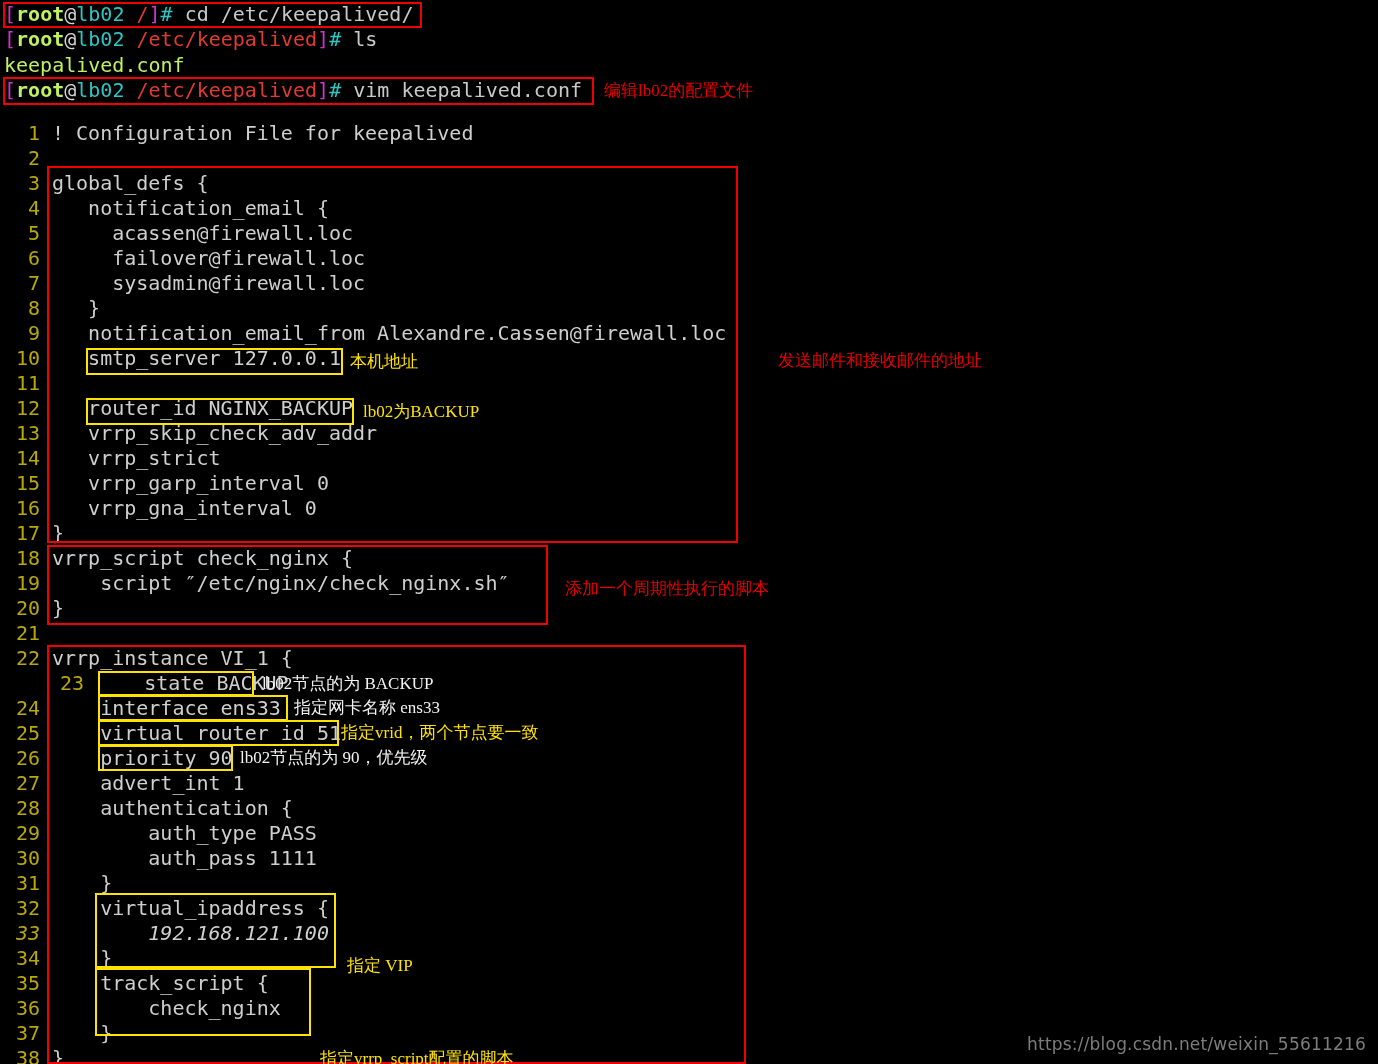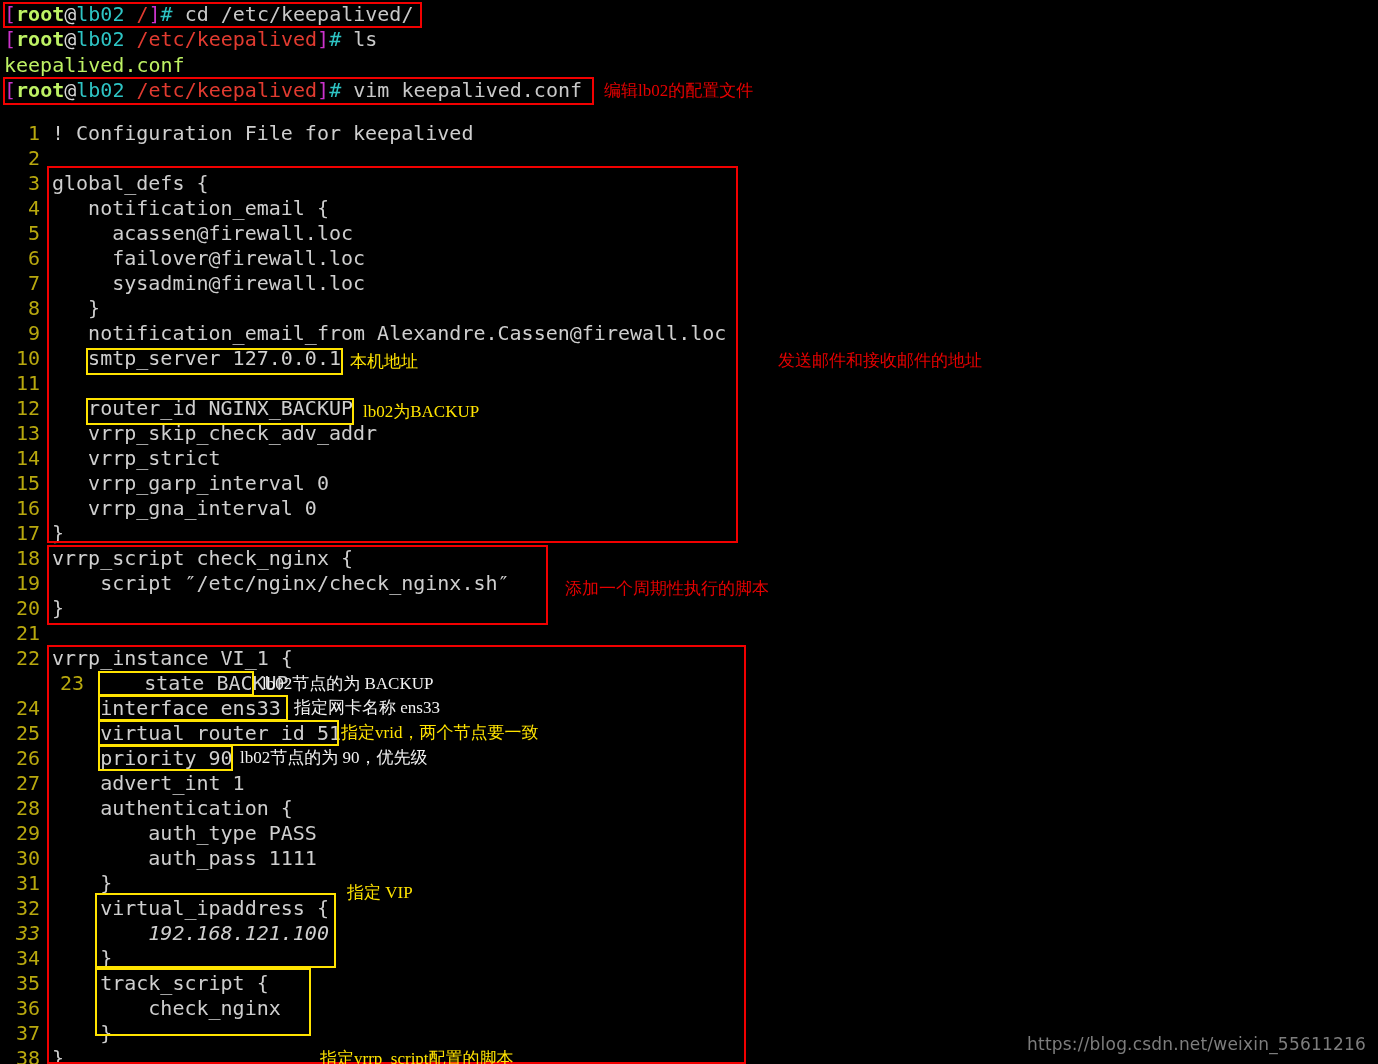--- a/index.html
+++ b/index.html
@@ -193,16 +193,16 @@
 <div class="ybox" style="left:95px; top:968px; width:216px; height:68px;"></div>
 
 <div class="anno anno-yellow" style="left:350px; top:352px;">本机地址</div>
 <div class="anno anno-yellow" style="left:363px; top:402px;">lb02为BACKUP</div>
 <div class="anno anno-red" style="left:778px; top:351px;">发送邮件和接收邮件的地址</div>
 <div class="anno anno-red" style="left:565px; top:579px;">添加一个周期性执行的脚本</div>
 <div class="anno anno-white" style="left:262px; top:674px;">lb02节点的为 BACKUP</div>
 <div class="anno anno-white" style="left:294px; top:698px;">指定网卡名称 ens33</div>
 <div class="anno anno-yellow" style="left:341px; top:723px;">指定vrid，两个节点要一致</div>
 <div class="anno anno-white" style="left:240px; top:748px;">lb02节点的为 90，优先级</div>
-<div class="anno anno-yellow" style="left:347px; top:883px;text-align:right;">指定 VIP</div>
+<div class="anno anno-yellow" style="left:347px; top:956px;text-align:right;">指定 VIP</div>
 <div class="anno anno-yellow" style="left:320px; top:1049px;">指定vrrp_script配置的脚本</div>
 
 <div id="watermark">https://blog.csdn.net/weixin_55611216</div>
 
 </body></html>

